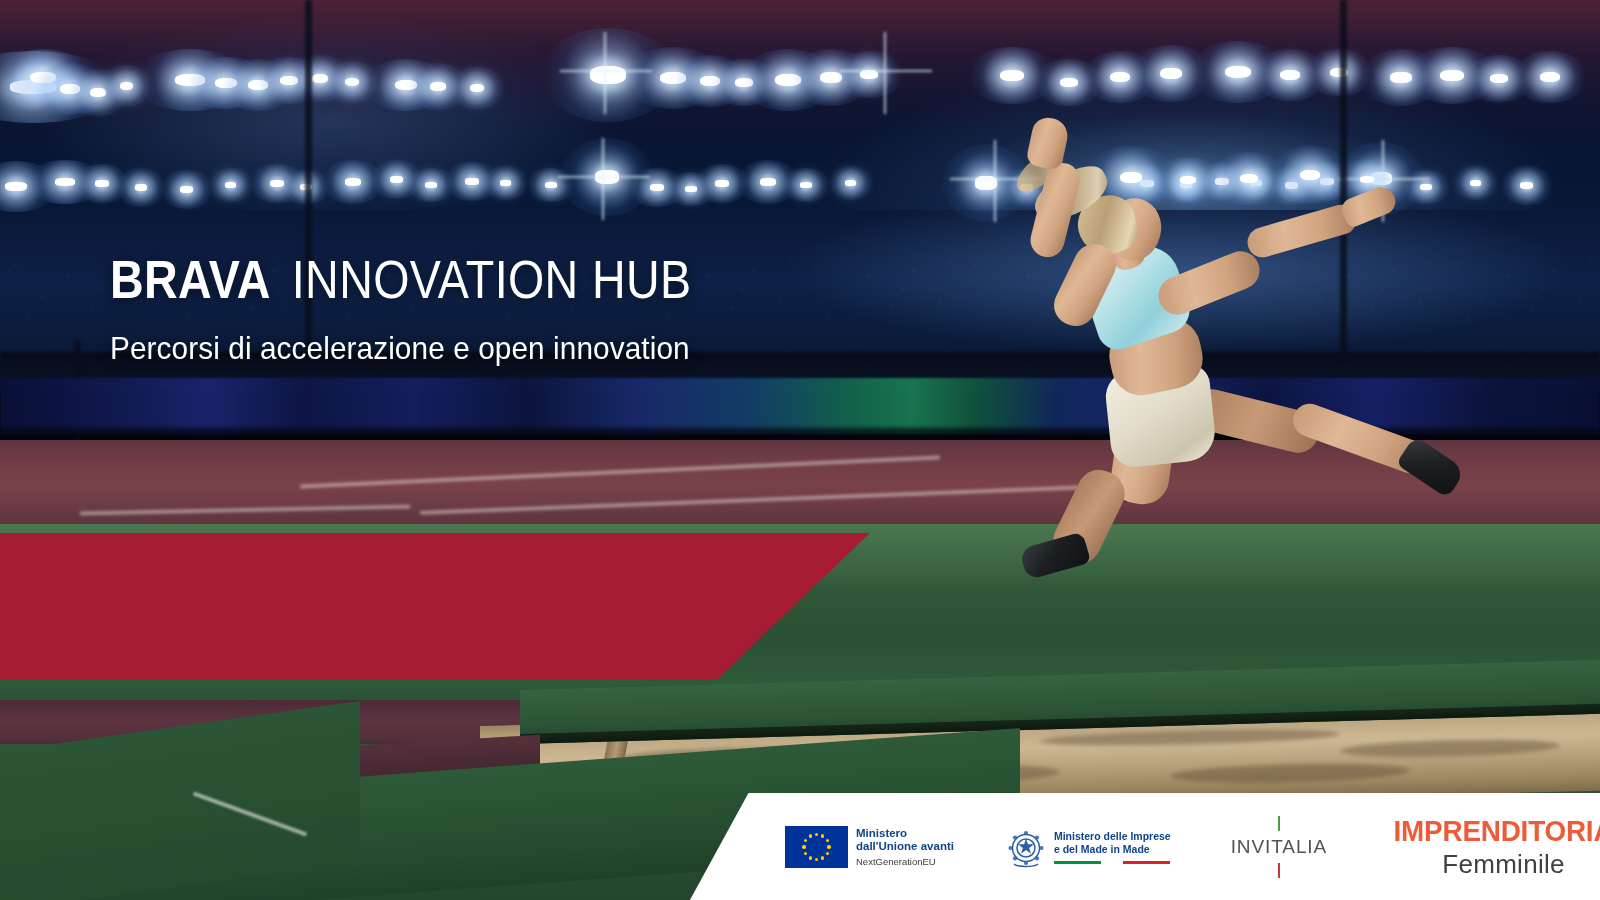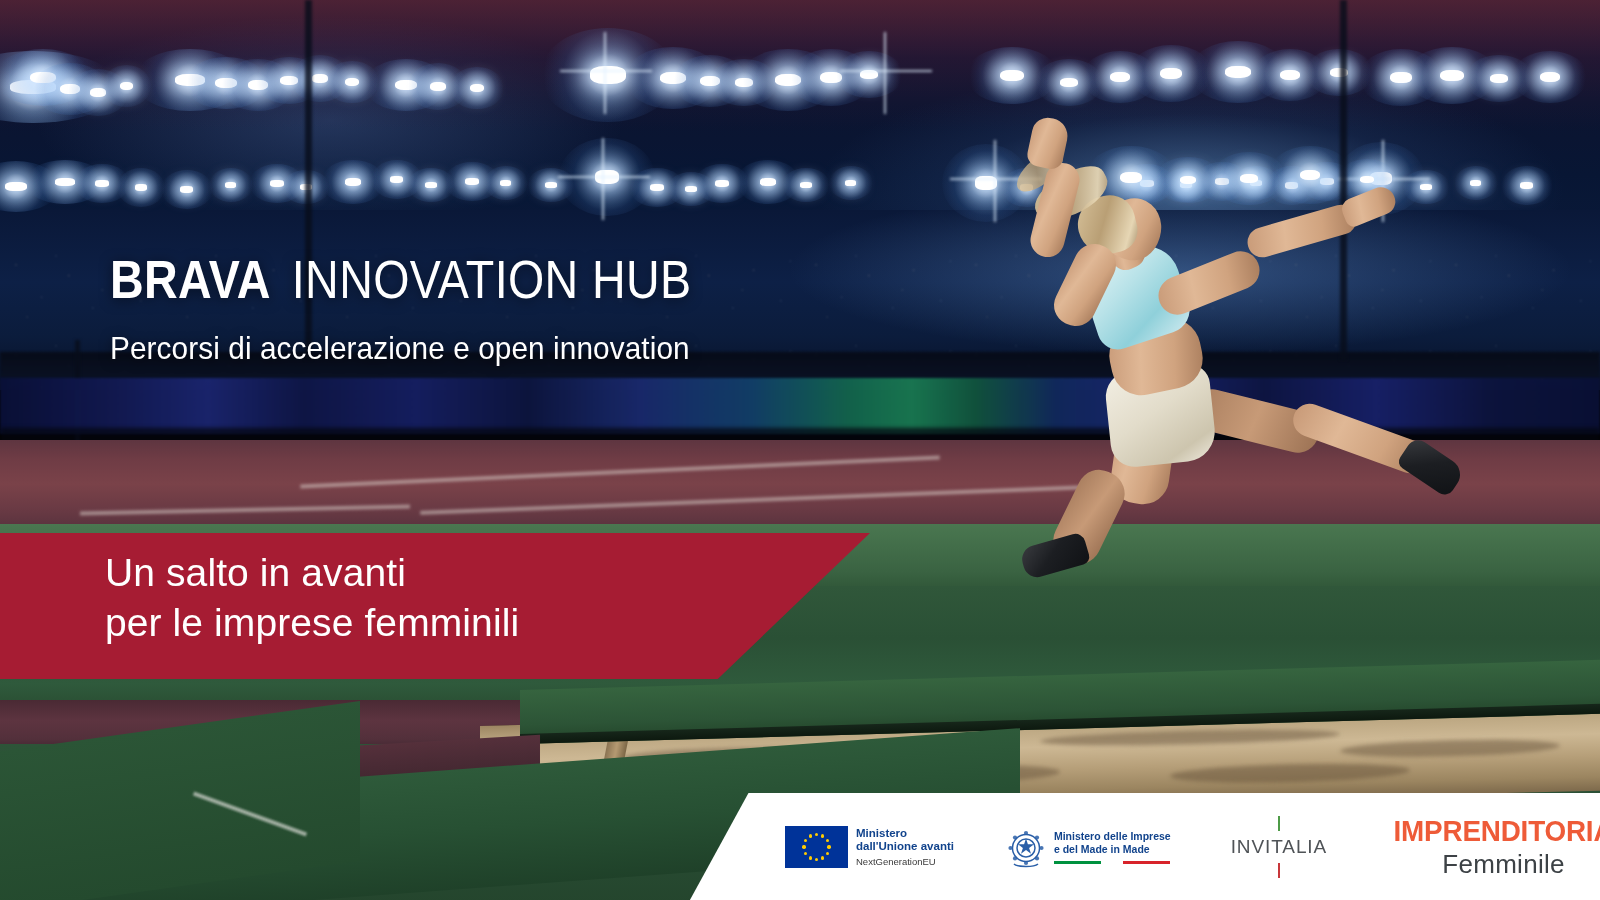--- a/index.html
+++ b/index.html
@@ -470,22 +470,20 @@
     <div class="limb skin" style="left:286px; top:116px; width:112px; height:30px; border-radius:15px; transform:rotate(-16deg);"></div>
     <div class="limb skin" style="left:382px; top:92px; width:54px; height:28px; border-radius:13px 18px 16px 10px; transform:rotate(-22deg);"></div>
   </div>
 
   <div class="headline">
     <span class="brand">BRAVA</span><span class="gap"></span><span>INNOVATION HUB</span>
   </div>
   <div class="subhead">Percorsi di accelerazione e open innovation</div>
 
   <div class="red-banner"></div>
-  <div class="banner-text">Un salto in avanti
-per le imprese femminili</div>
 
   <div class="footer-panel"></div>
 
   <div class="logos">
 
     <div class="eu-logo">
       <div class="eu-flag" id="eu-flag">
           <div class="eu-star" style="left: 29.8px; top: 6.8px;"></div>
           <div class="eu-star" style="left: 36.05px; top: 8.47468px;"></div>
           <div class="eu-star" style="left: 40.6253px; top: 13.05px;"></div>

